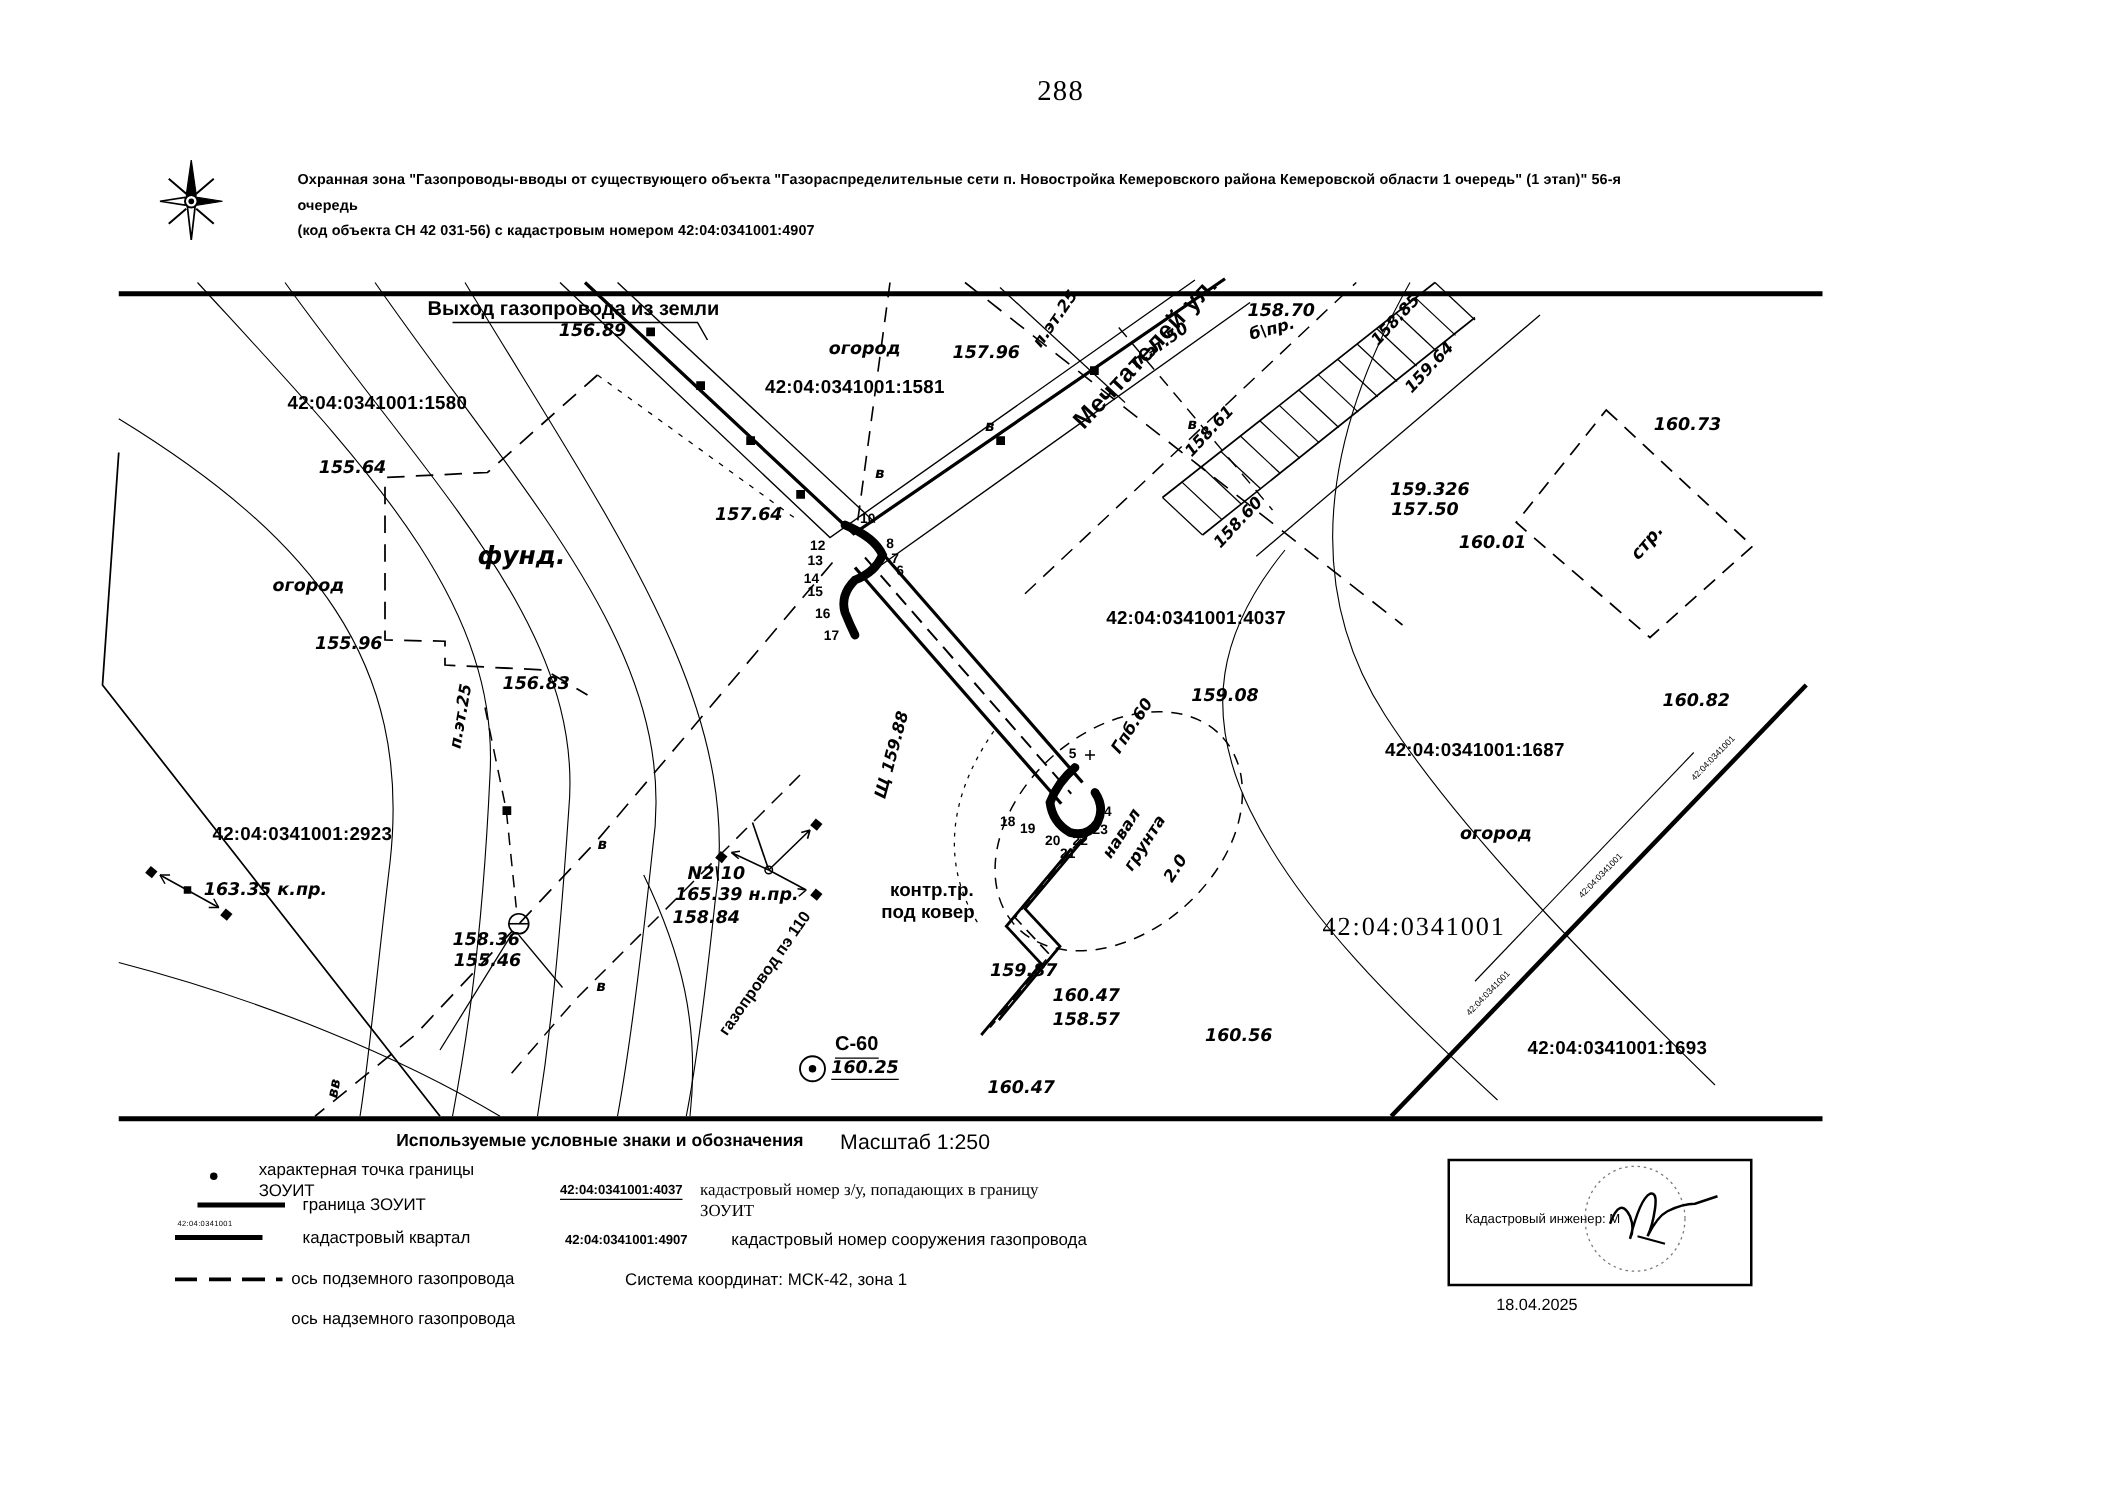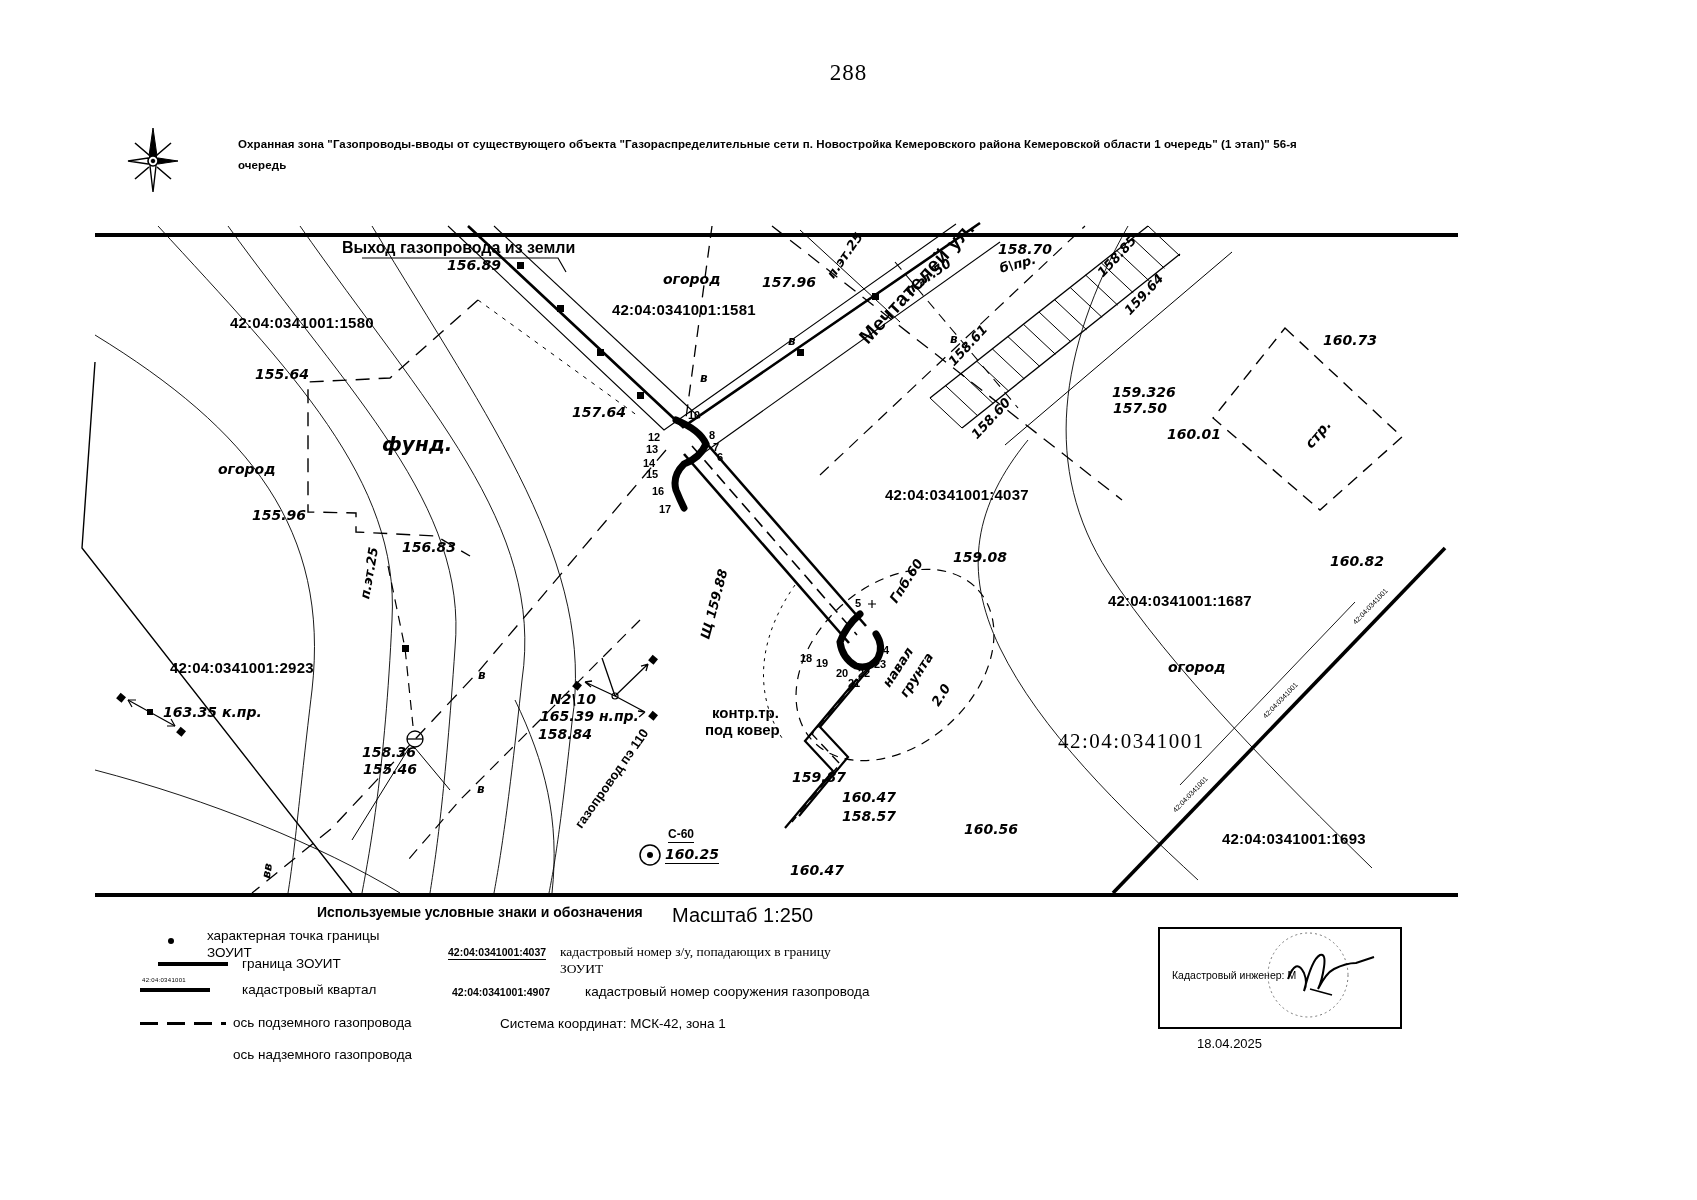--- a/index.html
+++ b/index.html
@@ -19,27 +19,27 @@
   .lbl-i15{font-style:italic;font-weight:600;font-size:14px;font-family:"DejaVu Sans",sans-serif;}
   .lbl-i16{font-style:italic;font-weight:600;font-size:20px;font-family:"DejaVu Sans",sans-serif;}
   .lbl-i14{font-style:italic;font-weight:600;font-size:13px;font-family:"DejaVu Sans",sans-serif;}
   .lbl-i13{font-style:italic;font-weight:600;font-size:12px;font-family:"DejaVu Sans",sans-serif;}
   .lbl-b16{font-weight:600;font-size:16px;}
   .lbl-b15{font-weight:600;font-size:15px;}
   .lbl-b13{font-weight:700;font-size:13px;}
   .lbl-k{font-weight:700;font-size:15px;letter-spacing:.2px;}
   .lbl-big{font-family:"Liberation Serif","DejaVu Serif",serif;font-size:21px;letter-spacing:1.5px;}
   .lbl-street{font-weight:600;font-size:20px;letter-spacing:.5px;}
-  .lbl-u15{font-weight:600;font-size:12px;border-bottom:1.5px solid #000;padding-bottom:1px;}
+  .lbl-u15{font-weight:600;font-size:16px;border-bottom:1.5px solid #000;padding-bottom:1px;}
   .lbl-iu15{font-style:italic;font-weight:600;font-size:14px;border-bottom:1.5px solid #000;padding-bottom:1px;font-family:"DejaVu Sans",sans-serif;}
   .pt-num{position:absolute;font-size:11px;font-weight:700;line-height:1;}
   .sq{position:absolute;width:7px;height:7px;background:#000;}
   
   .leg-title{position:absolute;left:317px;top:904px;font-size:14px;font-weight:700;}
-  .leg-scale{position:absolute;left:672px;top:904px;font-size:20px;}
+  .leg-scale{position:absolute;left:672px;top:904px;font-size:17px;}
   .leg-label{position:absolute;font-size:13.5px;line-height:1.25;}
   .leg-sym-line{position:absolute;height:4px;background:#000;}
   .leg-sym-dash{position:absolute;height:3px;
      background:repeating-linear-gradient(90deg,#000 0 18px,transparent 18px 27px);}
   .leg-sym-point{position:absolute;width:6px;height:6px;border-radius:50%;background:#000;}
   .leg-tiny{position:absolute;font-size:6px;letter-spacing:.3px;}
   .leg-num{position:absolute;font-size:10.5px;font-weight:600;}
   .leg-num.u{border-bottom:1.5px solid #000;padding-bottom:1px;}
   #sig-box{position:absolute;left:1158px;top:927px;width:240px;height:98px;border:2px solid #000;}
   #sig-box .sig-label{position:absolute;left:12px;top:40px;font-size:10.5px;}
@@ -57,20 +57,21 @@
     <path d="M6 35 L26 32 L30 35 L26 38 Z" fill="none" stroke-width="1.4"></path>
     <path d="M56 35 L36 32 L32 35 L36 38 Z"></path>
     <path d="M13 17 L27 29 M49 17 L35 29 M13 53 L27 41 M49 53 L35 41" stroke-width="1.6"></path>
     <circle cx="31" cy="35" r="5" fill="#fff" stroke-width="1.6"></circle>
     <circle cx="31" cy="35" r="1.8"></circle>
   </g>
 </svg>
 
 <div id="header">
   <div>Охранная зона "Газопроводы-вводы от существующего объекта "Газораспределительные сети п. Новостройка Кемеровского района Кемеровской области 1 очередь" (1 этап)" 56-я очередь</div>
+  <div>(код объекта СН 42 031-56) с кадастровым номером 42:04:0341001:4907</div>
 </div>
 
 <div id="map-area">
   <svg id="mapsvg" width="1697" height="1200" viewBox="0 0 1697 1200">
     <g stroke="#000" fill="none">
 
       <path d="M95 235 H1458" stroke-width="4"></path>
       <path d="M95 895 H1458" stroke-width="4"></path>
 
       <path d="M362 258 H558 L566 272" stroke-width="1.2"></path>

